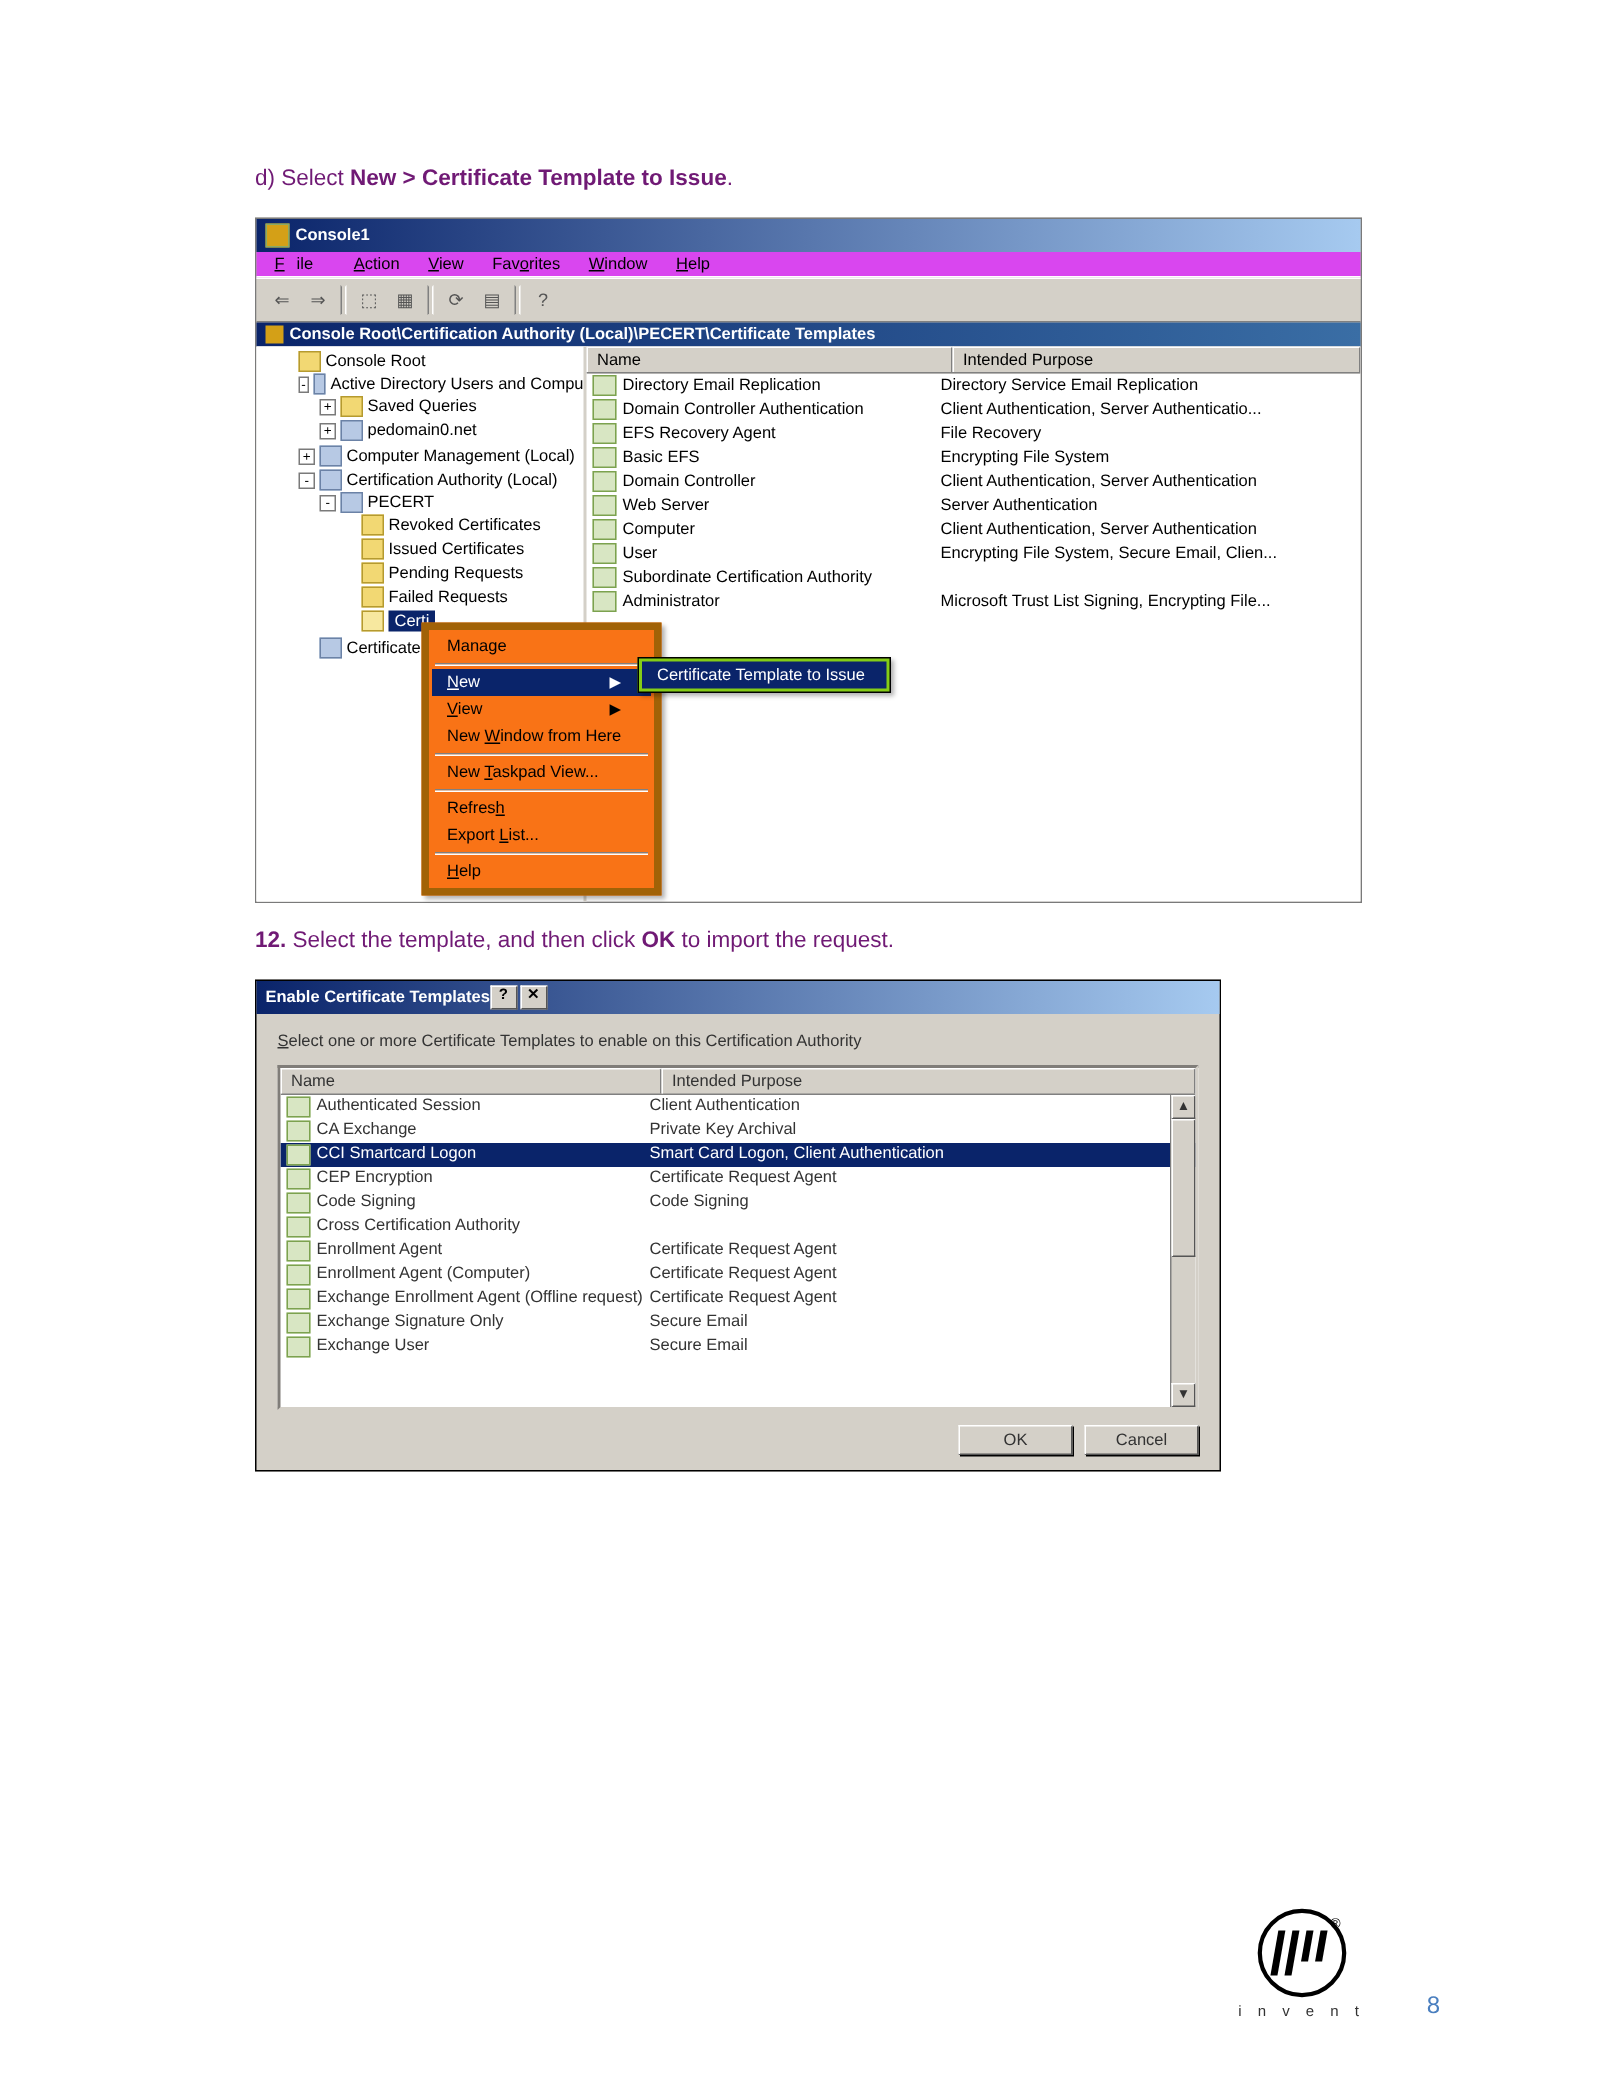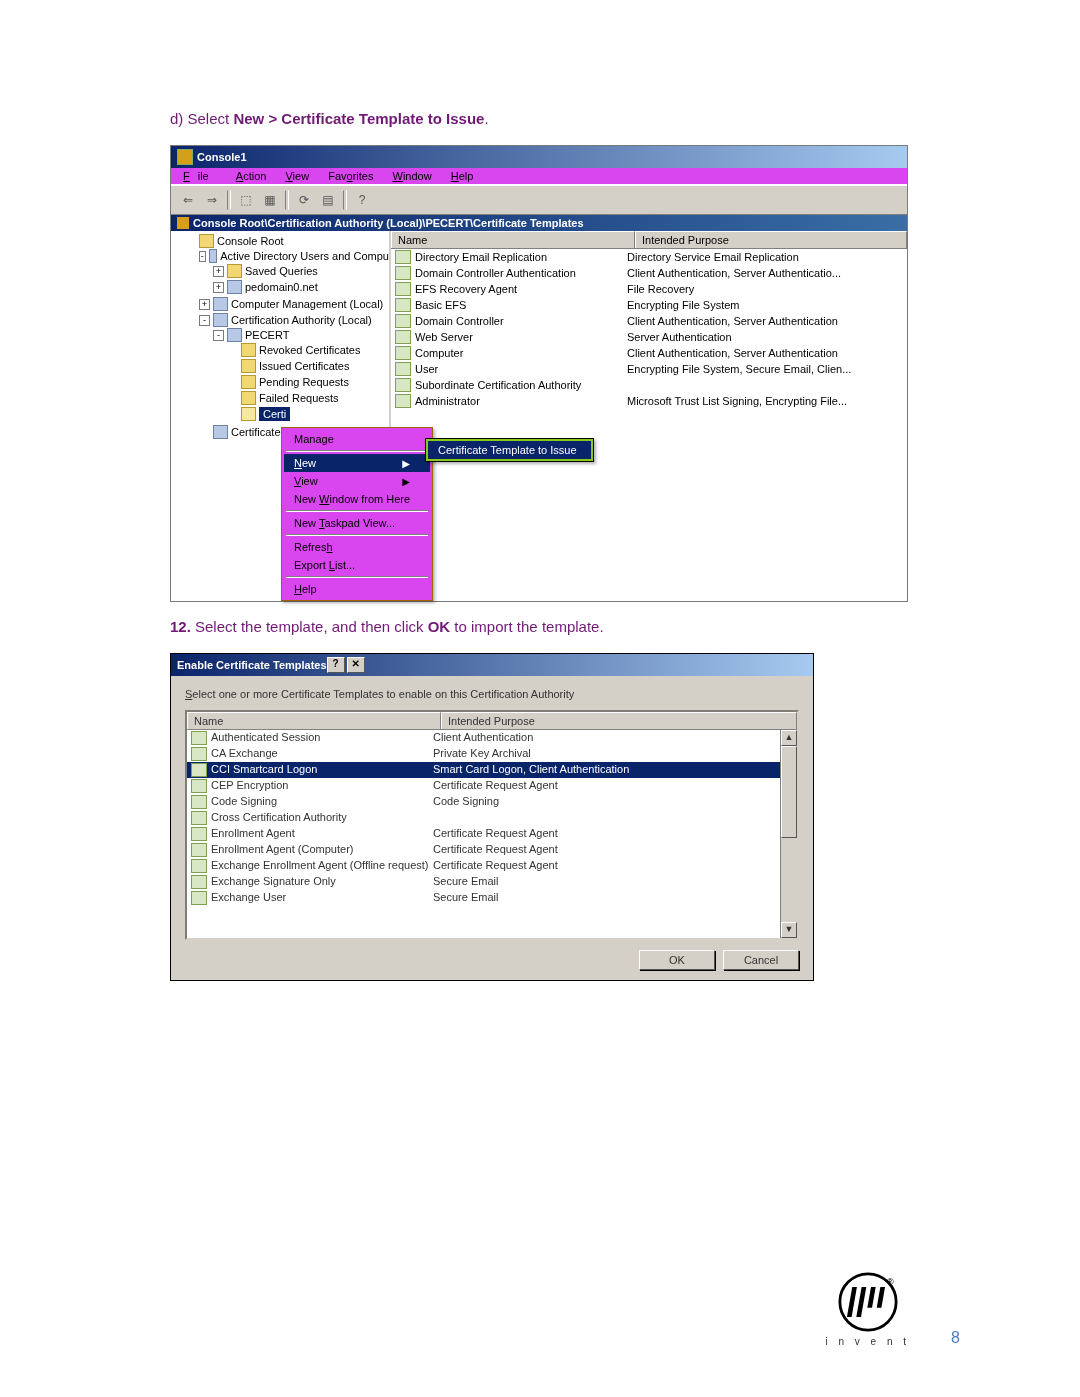--- a/index.html
+++ b/index.html
@@ -128,23 +128,23 @@
   .col-purpose { flex:1; }
   .list-row { display:flex; padding:1px 0;align-items:center;}
   .list-row .cicon {width:14px;height:12px;background:#d8e6c3;border:1px solid #7ca24f;margin:0 4px 0 4px;}
   .list-row .c1 { width: 212px; }
   .list-row .c2 { flex:1; }
 
   
   .context-menu {
     position:absolute;
     left: 110px;
-    top: 196px;
-    background:#d946ef;
-    border:1px solid #a16207;
+    top: 184px;
+    background:#f97316;
+    border:5px solid #a16207;
     box-shadow: 2px 2px 3px rgba(0,0,0,0.3);
     padding:2px;
     font-size:11px;
     z-index:5;
     width: 146px;
   }
   .context-menu .mi {
     padding: 3px 20px 3px 10px;
     white-space:nowrap;
     display:flex;
@@ -497,21 +497,21 @@
             <span><u>H</u>elp</span>
           </div>
       </div>
       <div class="submenu">
         <div class="mi highlight"><span>Certificate Template to Issue</span></div>
       </div>
     </div>
   </div>
 
   <div class="instruction">
-    <b>12.</b><span> Select the template, and then click </span><b>OK</b><span> to import the template.</span>
+    <b>12.</b><span> Select the template, and then click </span><b>OK</b><span> to import the request.</span>
   </div>
 
   <div class="dialog">
     <div class="dlg-title">
       <span>Enable Certificate Templates</span>
       <span class="dlg-ctrls">
         <span class="dlg-btn">?</span>
         <span class="dlg-btn">✕</span>
       </span>
     </div>

